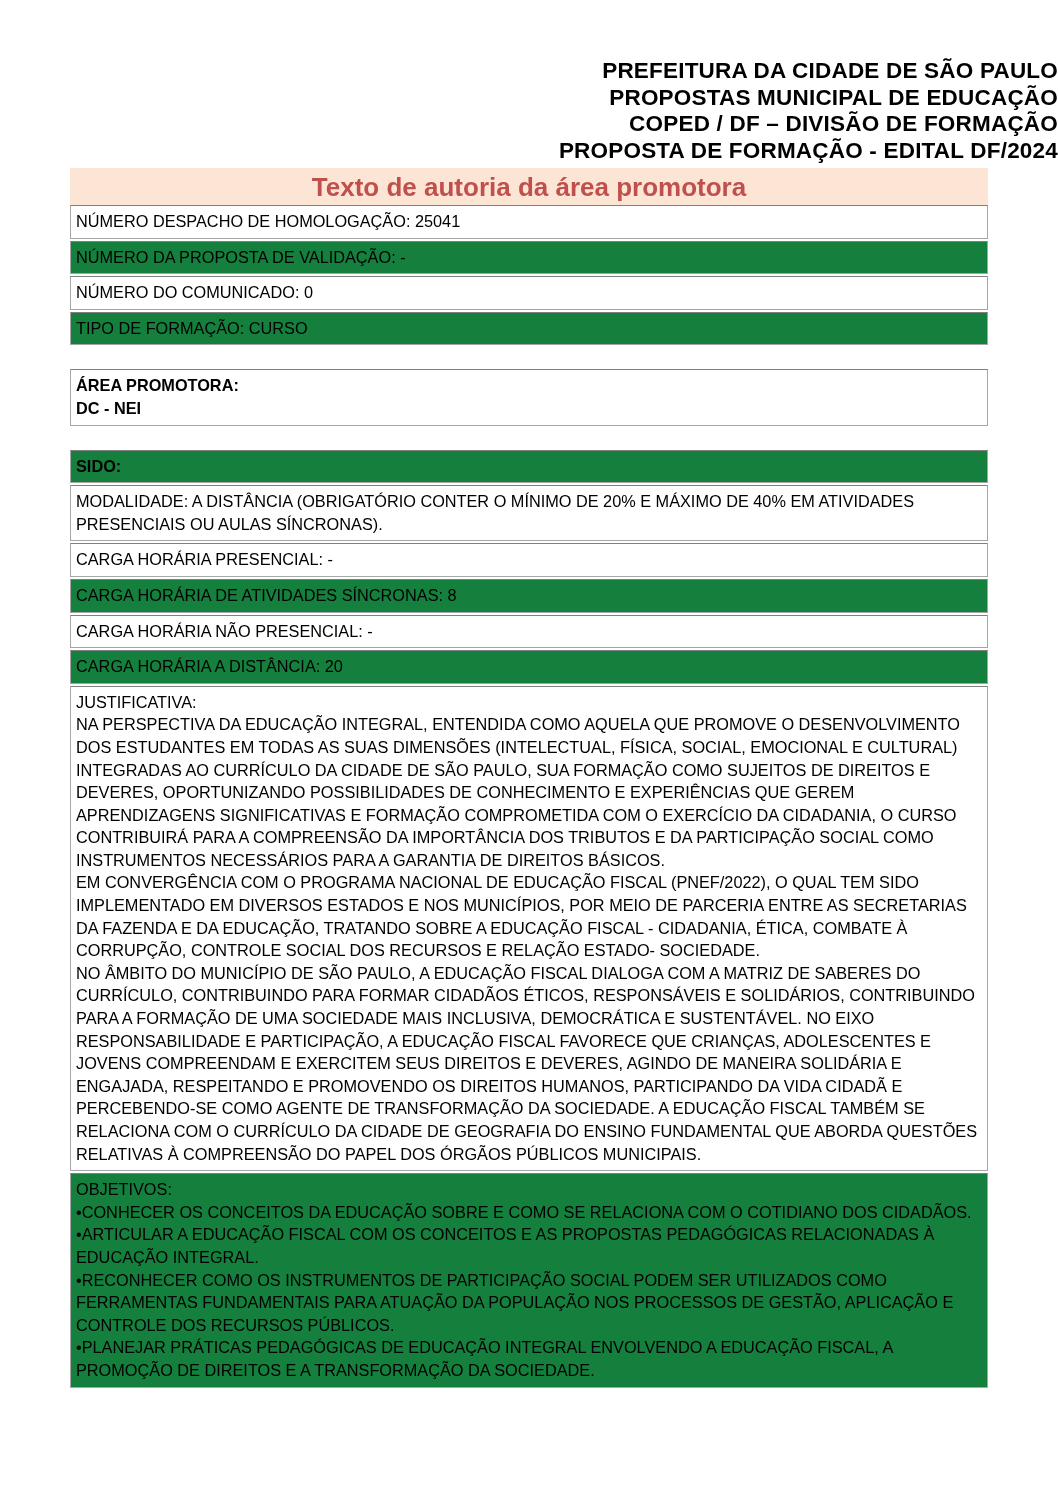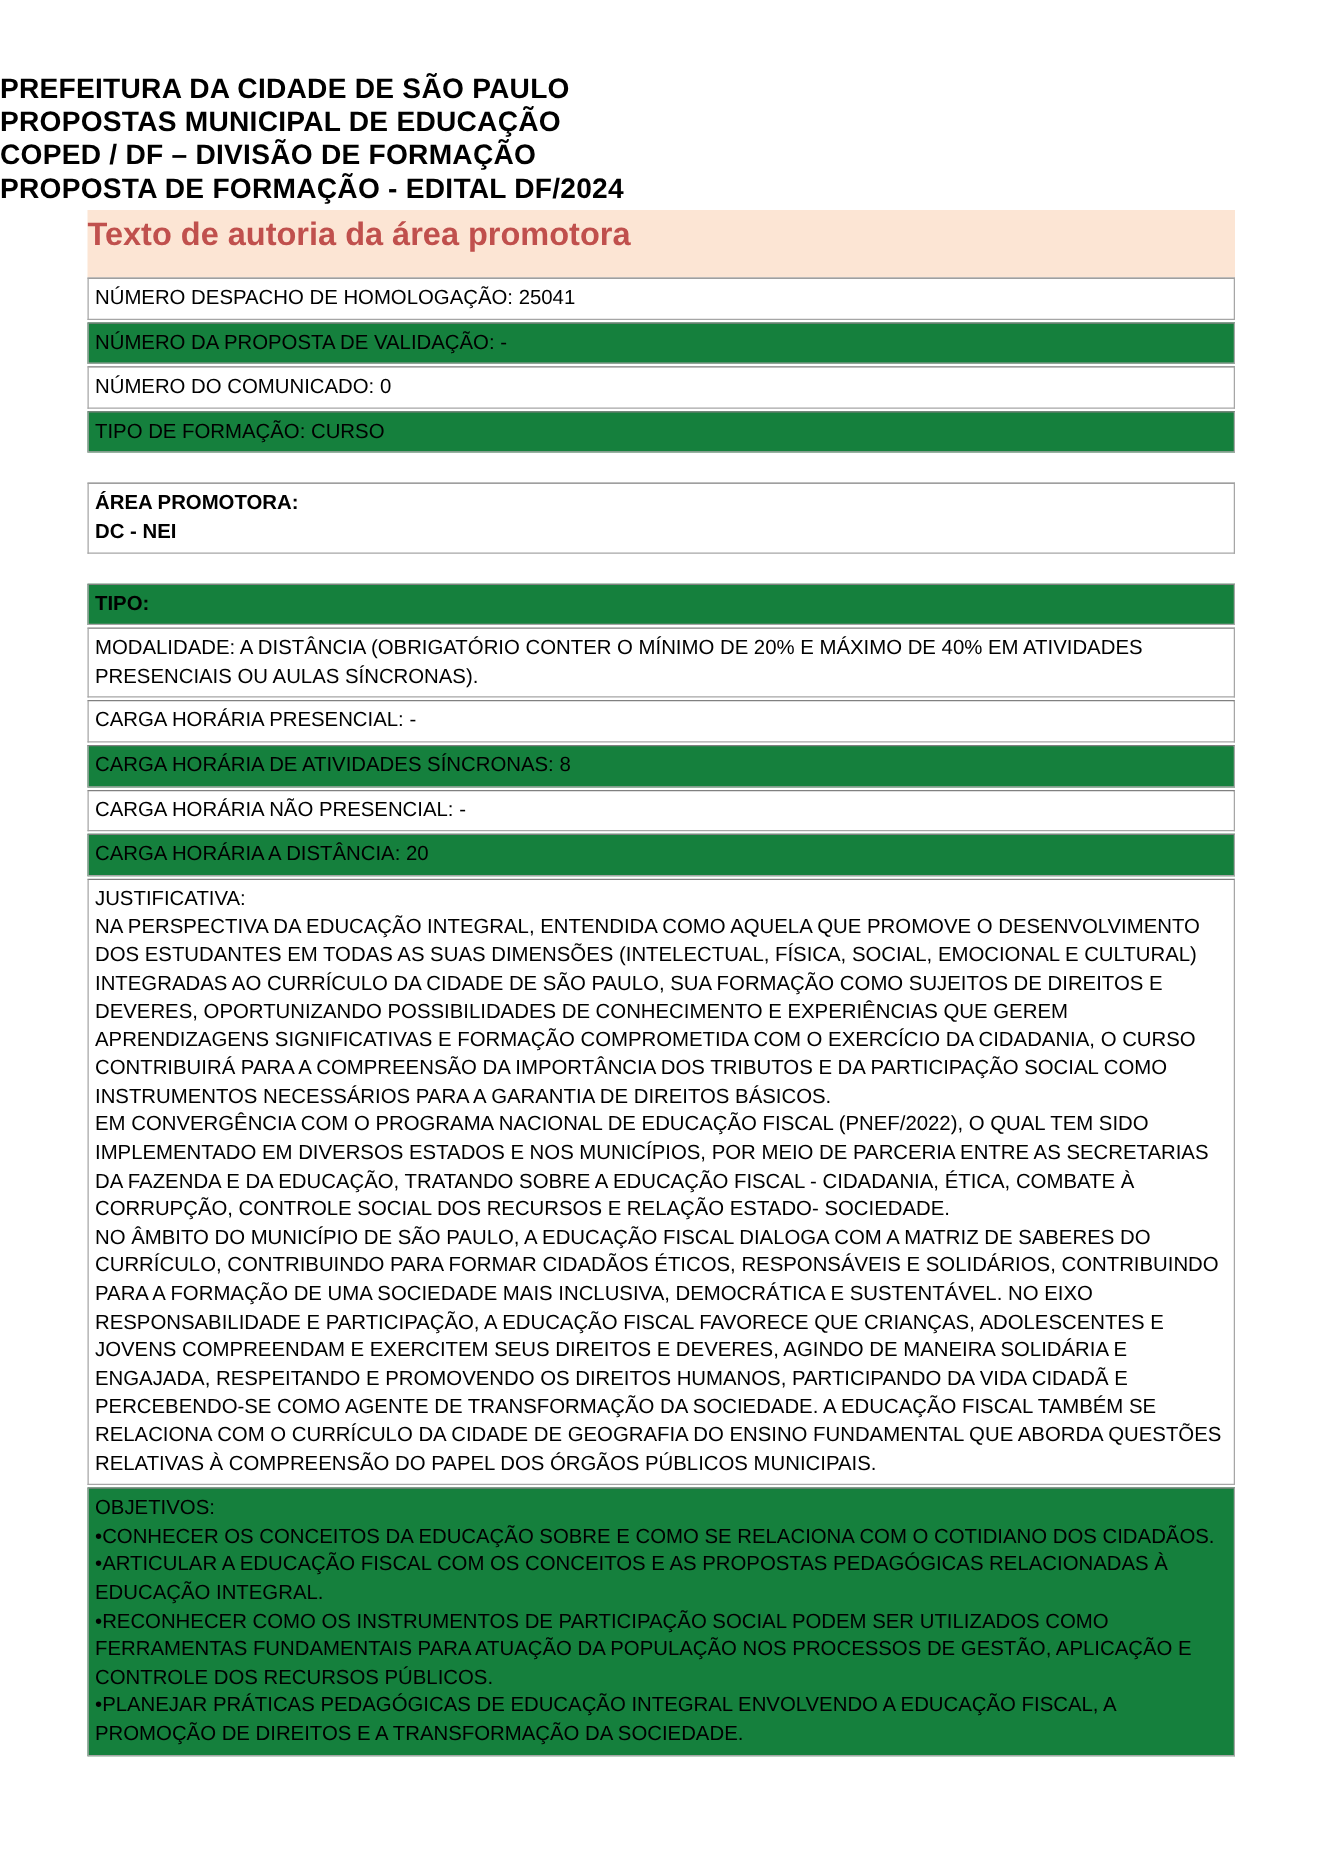--- a/index.html
+++ b/index.html
@@ -20,38 +20,38 @@
     position: relative;
     width: 1058px;
     height: 1497px;
     background: #ffffff;
     box-sizing: border-box;
   }
 
   
   .doc-heading {
     padding-top: 58px;
-    text-align: left;
+    text-align: right;
   }
   .doc-heading .hline {
     font-size: 22.5px;
     font-weight: bold;
     letter-spacing: 0.2px;
     line-height: 26.5px;
     color: #000;
     white-space: nowrap;
   }
 
   
   .banner {
     margin: 4px auto 0 auto;
     width: 918px;
     background: #fce5d4;
-    text-align: left;
-    padding: 4px 0 19px 0;
+    text-align: center;
+    padding: 4px 0 2px 0;
     box-sizing: border-box;
   }
   .banner-text {
     font-size: 26px;
     font-weight: bold;
     color: #c0504d;
     line-height: 31px;
   }
 
   
@@ -121,21 +121,21 @@
     <div class="row shaded">
       <p class="para">TIPO DE FORMAÇÃO: CURSO</p>
     </div>
 
     <div class="row bold">
       <p class="para">ÁREA PROMOTORA:</p>
       <p class="para">DC - NEI</p>
     </div>
 
     <div class="row shaded bold">
-      <p class="para">TIPO:</p>
+      <p class="para">SIDO:</p>
     </div>
 
     <div class="row">
       <p class="para">MODALIDADE: A DISTÂNCIA (OBRIGATÓRIO CONTER O MÍNIMO DE 20% E MÁXIMO DE 40% EM ATIVIDADES PRESENCIAIS OU AULAS SÍNCRONAS).</p>
     </div>
 
 
     <div class="row">
       <p class="para">CARGA HORÁRIA PRESENCIAL:  -</p>
     </div>

